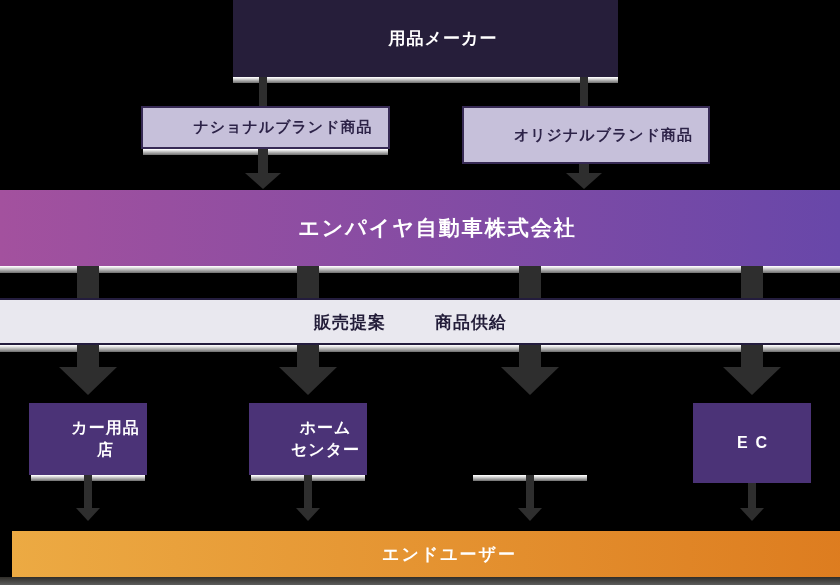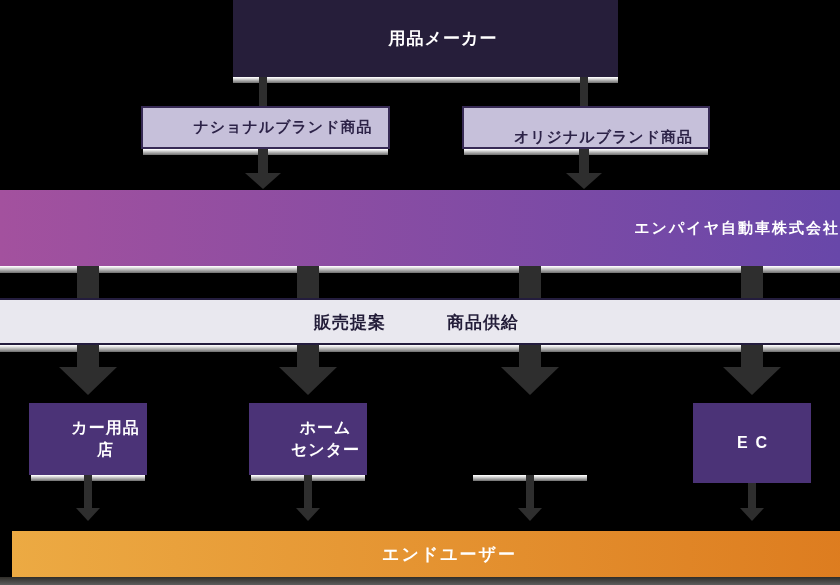--- a/index.html
+++ b/index.html
@@ -20,21 +20,21 @@
   #stage *{box-sizing:border-box;}
   .strip{position:absolute; z-index:1; background:linear-gradient(to bottom,#fafafa 10%,#6e6e6e 100%);}
   .stem{position:absolute; z-index:2; background:var(--arrow);}
   .head{position:absolute; z-index:2; width:0; height:0; border-style:solid; border-color:var(--arrow) transparent transparent transparent;}
   .head.mid{border-width:28px 29px 0 29px;}
   .head.sm{border-width:16px 18px 0 18px;}
   .head.xs{border-width:13px 12px 0 12px;}
   .node{position:absolute; z-index:3; display:flex; align-items:center; justify-content:center; text-align:center;padding-left:35px;}
   .manufacturer{background:var(--manufacturer-box); color:var(--text-light); font-size:17px; letter-spacing:1px;}
   .brand{background:var(--brand-box-fill); border:2px solid var(--brand-box-border); color:var(--brand-box-text); font-size:15px; letter-spacing:1px;}
-  .company{background:linear-gradient(90deg,var(--company-grad-left),var(--company-grad-right)); color:var(--text-light); font-size:15px; letter-spacing:2px;justify-content:flex-end;}
+  .company{background:linear-gradient(90deg,var(--company-grad-left),var(--company-grad-right)); color:var(--text-light); font-size:21px; letter-spacing:2px;}
   .flowband{background:var(--flow-band-fill); border-top:2px solid var(--flow-band-border); border-bottom:2px solid var(--flow-band-border);}
   .flowlabel{position:absolute; top:50%; transform:translateY(-50%); color:var(--flow-band-text); font-size:17px; letter-spacing:1px; white-space:nowrap;}
   .retailer{background:var(--retailer-box); color:var(--text-light); font-size:16px; line-height:22px; white-space:pre-line; letter-spacing:1px;}
   .retailer.ec{letter-spacing:8px; padding-left:8px;}
   .enduser{background:linear-gradient(90deg,var(--enduser-grad-left),var(--enduser-grad-right)); color:var(--text-light); font-size:17px; letter-spacing:2px;}
   .bottomstrip{position:absolute; z-index:1; background:linear-gradient(to bottom,#2f2d29,#5d5d5d);}
 </style>
 </head>
 <body>
 
@@ -44,21 +44,21 @@
     <span>用品メーカー</span>
   </div>
   <div class="strip" style="left:233px;top:77px;width:385px;height:6px;"></div>
 
   <div class="stem" style="left:259px;top:77px;width:8px;height:30px;"></div>
   <div class="stem" style="left:580px;top:77px;width:8px;height:30px;"></div>
 
   <div class="node brand" style="left:141px;top:106px;width:249px;height:43px;font-family:Liberation Serif, serif;">
     <span>ナショナルブランド商品</span>
   </div>
-  <div class="node brand" style="left:462px;top:106px;width:248px;height:43px;align-items:flex-end;">
+  <div class="node brand" style="left:462px;top:106px;width:248px;height:58px;">
     <span>オリジナルブランド商品</span>
   </div>
   <div class="strip" style="left:143px;top:149px;width:245px;height:6px;"></div>
   <div class="strip" style="left:464px;top:149px;width:244px;height:6px;"></div>
 
   <div class="stem" style="left:258px;top:149px;width:10px;height:24px;"></div>
   <div class="head sm" style="left:245px;top:173px;"></div>
   <div class="stem" style="left:579px;top:149px;width:10px;height:24px;"></div>
   <div class="head sm" style="left:566px;top:173px;"></div>
 
@@ -67,21 +67,21 @@
   </div>
   <div class="strip" style="left:0;top:266px;width:840px;height:7px;"></div>
 
   <div class="stem" style="left:77px;top:266px;width:22px;height:101px;"></div>
   <div class="stem" style="left:297px;top:266px;width:22px;height:101px;"></div>
   <div class="stem" style="left:519px;top:266px;width:22px;height:101px;"></div>
   <div class="stem" style="left:741px;top:266px;width:22px;height:101px;"></div>
 
   <div class="node flowband" style="left:0;top:298px;width:840px;height:47px;">
     <span class="flowlabel" style="left:314px;">販売提案</span>
-    <span class="flowlabel" style="left:447px;">商品供給</span>
+    <span class="flowlabel" style="left:435px;">商品供給</span>
   </div>
   <div class="strip" style="left:0;top:345px;width:840px;height:7px;"></div>
 
   <div class="head mid" style="left:59px;top:367px;"></div>
   <div class="head mid" style="left:279px;top:367px;"></div>
   <div class="head mid" style="left:501px;top:367px;"></div>
   <div class="head mid" style="left:723px;top:367px;"></div>
 
   <div class="node retailer" style="left:249px;top:403px;width:118px;height:72px;">
     <span>ホーム

